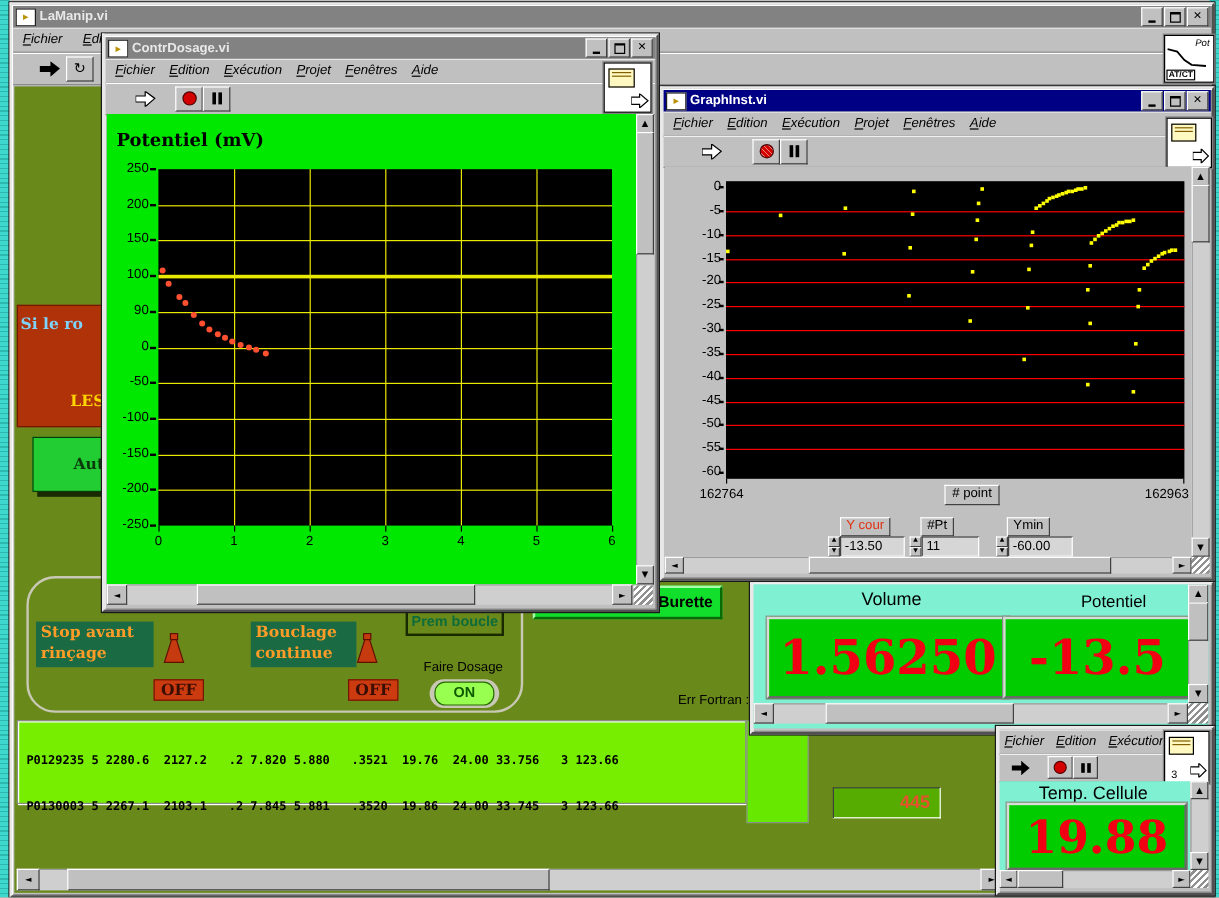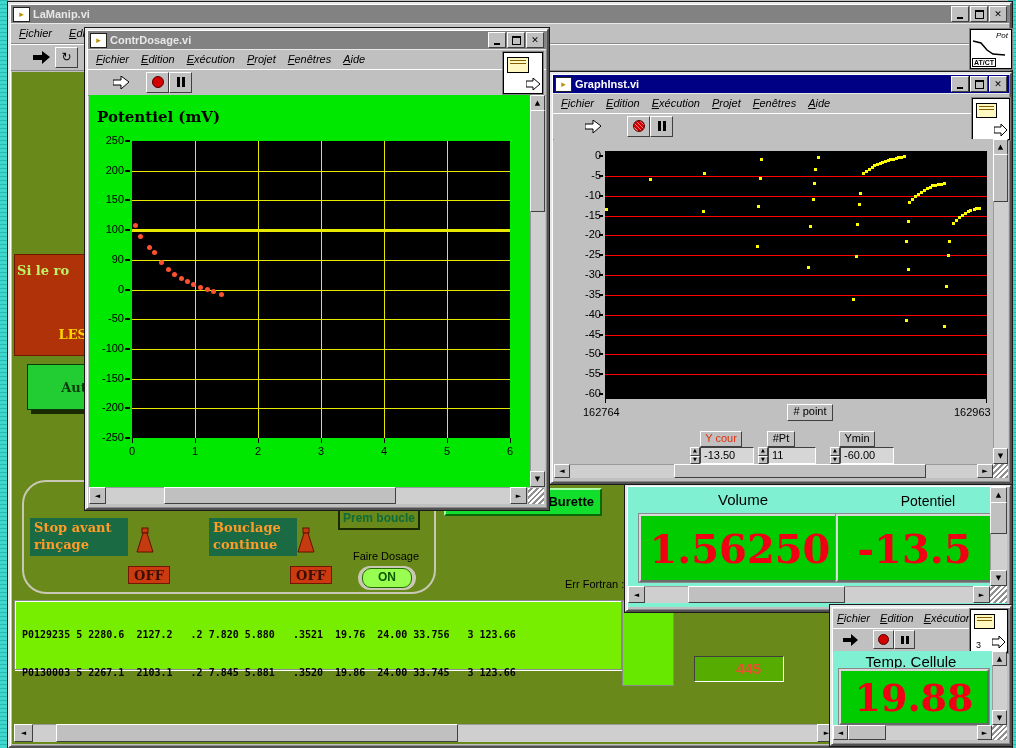--- a/index.html
+++ b/index.html
@@ -96,21 +96,21 @@
       <div style="position:absolute;right:3px;top:1px;font-size:8px;font-style:italic;margin-left:44px;">Pot</div>
       <svg width="38" height="20" style="position:absolute;left:0;top:8px;">
           <polyline points="2,3 10,5 16,12 22,16 34,17" fill="none" stroke="#000" stroke-width="1.5"></polyline>
         </svg>
       <div style="position:absolute;left:1px;bottom:1px;font-size:7px;font-weight:bold;border:1px solid #000;padding:0 1px;background:#FFF;">AT/CT</div>
     </div>
 
     <div class="olive" style="position:absolute;left:2px;top:68px;width:996px;height:672px;overflow:hidden;">
 
       <div style="position:absolute;left:2px;top:182px;width:75px;height:100px;background:#B03208;border:1px solid #701800;">
-        <div class="serifb" style="position:absolute;left:2px;top:8px;font-size:13px;color:#bef264;white-space:nowrap;">Si le ro</div>
+        <div class="serifb" style="position:absolute;left:2px;top:8px;font-size:13px;color:#7dd3fc;white-space:nowrap;">Si le ro</div>
         <div class="serifb" style="position:absolute;right:3px;top:72px;font-size:13px;color:#FFD700;">LES</div>
       </div>
 
       <div class="serifb" style="position:absolute;left:15px;top:292px;width:92px;height:44px;background:#22CC33;border:1px solid #0A3A0A;box-shadow:4px 4px 0 #1A2A00;color:#0A3A0A;font-size:13px;display:flex;align-items:center;justify-content:center;">
         <span>Aut</span>
       </div>
 
       <div style="position:absolute;left:10px;top:408px;width:410px;height:110px;border:2px solid #C8C8B5;border-radius:24px;"></div>
 
       <div class="serifb" style="position:absolute;left:18px;top:446px;width:98px;height:38px;background:#1A6B44;color:#FF9C27;font-size:13px;line-height:17px;padding:1px 4px;box-sizing:border-box;">
@@ -153,21 +153,21 @@
       <div style="position:absolute;left:553px;top:506px;width:72px;font-size:11px;">Err Fortran :</div>
 
       <div style="position:absolute;left:2px;top:528px;width:608px;height:70px;background:#77EE00;border:1px solid #8A8A8A;box-shadow:inset 1px 1px 0 #FFF, 1px 1px 0 #FFF;padding:3px 0 0 7px;box-sizing:border-box;font-family:'DejaVu Sans Mono',monospace;font-size:10px;font-weight:bold;line-height:12.5px;white-space:pre;">
         <div>P0129235 5 2280.6  2127.2   .2 7.820 5.880   .3521  19.76  24.00 33.756   3 123.66</div>
         <div>P0130003 5 2267.1  2103.1   .2 7.845 5.881   .3520  19.86  24.00 33.745   3 123.66</div>
         
       </div>
 
       <div style="position:absolute;left:610px;top:528px;width:50px;height:84px;background:#66E800;border:1px solid #8A8A8A;"></div>
 
-      <div class="s" style="position:absolute;left:682px;top:584px;width:90px;height:26px;background:#56AC00;box-sizing:border-box;text-align:right;padding-right:22px;font-weight:bold;font-size:15px;line-height:24px;color:#E85030;">
+      <div class="s" style="position:absolute;left:682px;top:584px;width:90px;height:26px;background:#56AC00;box-sizing:border-box;text-align:right;padding-right:8px;font-weight:bold;font-size:15px;line-height:24px;color:#E85030;">
         <span>445</span>
       </div>
 
       <div class="sb" style="left:2px;top:652px;width:822px;height:18px;">
         <div class="sb-btn" style="left:0;top:0;width:17px;height:16px;">◄</div>
         <div class="sb-thumb" style="left:42px;top:0;width:400px;height:16px;"></div>
         <div class="sb-btn" style="right:0;top:0;width:17px;height:16px;">►</div>
       </div>
     </div>
   </div>

